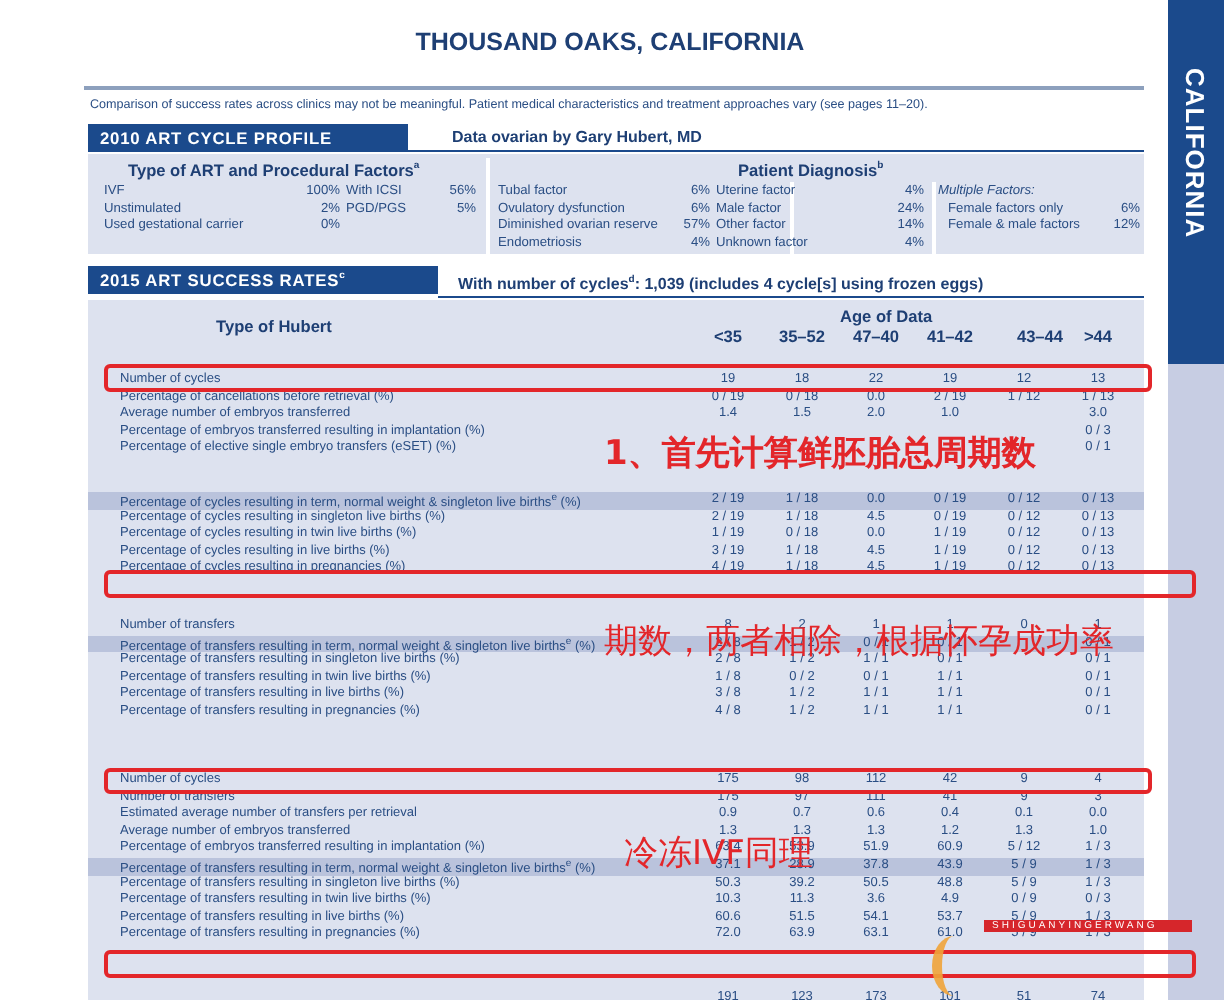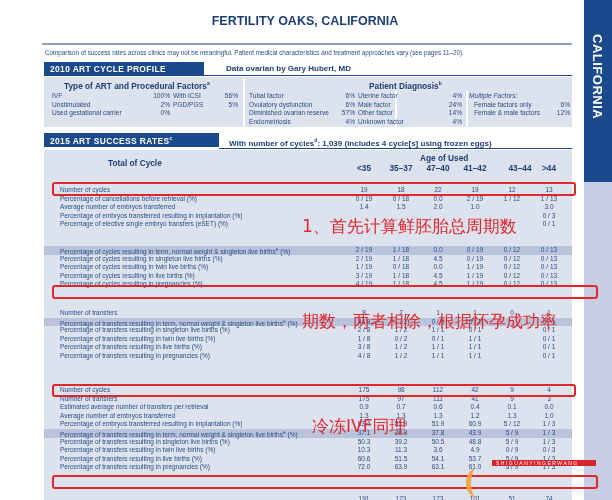--- a/index.html
+++ b/index.html
@@ -36,21 +36,21 @@
   .anno { position: absolute; color: #e3262a; font-family: "DejaVu Sans", sans-serif; white-space: nowrap; }
   .wm { position: absolute; left: 468px; top: 462px; }
   .wm .big { font-family: "DejaVu Sans", sans-serif; font-size: 22px; font-weight: bold; color: #5b5f66; letter-spacing: 1px; opacity: 0.9; }
   .wm .small { background: #d6262b; color: #fff; font-size: 5px; letter-spacing: 1.5px; padding: 0 4px; margin-top: -2px; width: 104px; }
   .wm-logo { position: absolute; left: 466px; top: 468px; width: 22px; height: 30px; border-left: 5px solid #f0a53a; border-radius: 50% 0 0 50%; opacity: 0.9; }
 </style>
 </head>
 <body>
 
 <div class="title">
-  <div>FERTILITY OAKS, CALIFORNIA</div>
+  <div>THOUSAND OAKS, CALIFORNIA</div>
 </div>
 <div class="title-rule"></div>
 <div class="disclaimer">Comparison of success rates across clinics may not be meaningful. Patient medical characteristics and treatment approaches vary (see pages 11–20).</div>
 <div class="side-tab">
     <span>CALIFORNIA</span>
   </div>
 <div class="side-strip"></div>
 
 <div class="hdr-bar" style="top:62px; width:160px;">2010 ART CYCLE PROFILE</div>
 <div class="hdr-line" style="left:204px; top:75px; width:368px;"></div>
@@ -100,25 +100,25 @@
        <div class="pf-row" style="left:548px;top:100.5px;width:22px;text-align:right">6%</div>
     <div class="pf-row" style="left:474px;top:109px">Female &amp; male factors</div>
        <div class="pf-row" style="left:548px;top:109px;width:22px;text-align:right">12%</div>
   </div>
 
 <div class="hdr-bar" style="top:133px; width:175px;"><span>2015 ART SUCCESS RATES</span><sup>c</sup></div>
 <div class="hdr-line" style="left:219px; top:148px; width:353px;"></div>
 <div class="hdr-right" style="left:229px; top:137px;"><span>With number of cycles</span><sup>d</sup><span>: 1,039 (includes 4 cycle[s] using frozen eggs)</span></div>
 
 <div class="table-box"></div>
-<div class="col-title" style="left:108px; top:158px;">Total of Cycle</div>
-<div class="age-hdr" style="left:420px; top:153px;">Age of Used</div>
+<div class="col-title" style="left:108px; top:158px;">Type of Hubert</div>
+<div class="age-hdr" style="left:420px; top:153px;">Age of Data</div>
 <div id="age-cols">
     <div class="age-hdr" style="left:344px;top:163px;width:40px">&lt;35</div>
-    <div class="age-hdr" style="left:381px;top:163px;width:40px">35–37</div>
+    <div class="age-hdr" style="left:381px;top:163px;width:40px">35–52</div>
     <div class="age-hdr" style="left:418px;top:163px;width:40px">47–40</div>
     <div class="age-hdr" style="left:455px;top:163px;width:40px">41–42</div>
     <div class="age-hdr" style="left:500px;top:163px;width:40px">43–44</div>
     <div class="age-hdr" style="left:529px;top:163px;width:40px">&gt;44</div>
   </div>
 
 <div id="table-rows">
     <div class="section" style="top:truepx"></div>
     <div class="row" style="top:186px">
            <span class="lbl"><span>Number of cycles</span></span>
@@ -364,21 +364,21 @@
     <span class="v" style="position:absolute;top:495px;left:455px;width:40px;text-align:center;font-size:6.5px;color:#2a4e84">101</span>
     <span class="v" style="position:absolute;top:495px;left:492px;width:40px;text-align:center;font-size:6.5px;color:#2a4e84">51</span>
     <span class="v" style="position:absolute;top:495px;left:529px;width:40px;text-align:center;font-size:6.5px;color:#2a4e84">74</span>
   </div>
 
 <div class="redbox" style="left:52px; top:182px; width:524px; height:14px;"></div>
 <div class="redbox" style="left:52px; top:285px; width:546px; height:14px;"></div>
 <div class="redbox" style="left:52px; top:384px; width:524px; height:13px;"></div>
 <div class="redbox" style="left:52px; top:475px; width:546px; height:14px;"></div>
 
-<div class="anno" style="left:302px; top:215px; font-size:17px;">1、首先计算鲜胚胎总周期数</div>
+<div class="anno" style="left:302px; top:215px; font-size:17px;font-weight:bold;">1、首先计算鲜胚胎总周期数</div>
 <div class="anno" style="left:302px; top:310px; font-size:17px; line-height:22px;">
   <div>期数，两者相除，根据怀孕成功率</div>
 </div>
 <div class="anno" style="left:312px; top:415px; font-size:17px;">冷冻IVF同理</div>
 
 <div class="wm-logo"></div>
 <div class="wm">
   <div class="small" style="margin-left:24px;">SHIGUANYINGERWANG</div>
 </div>
 

